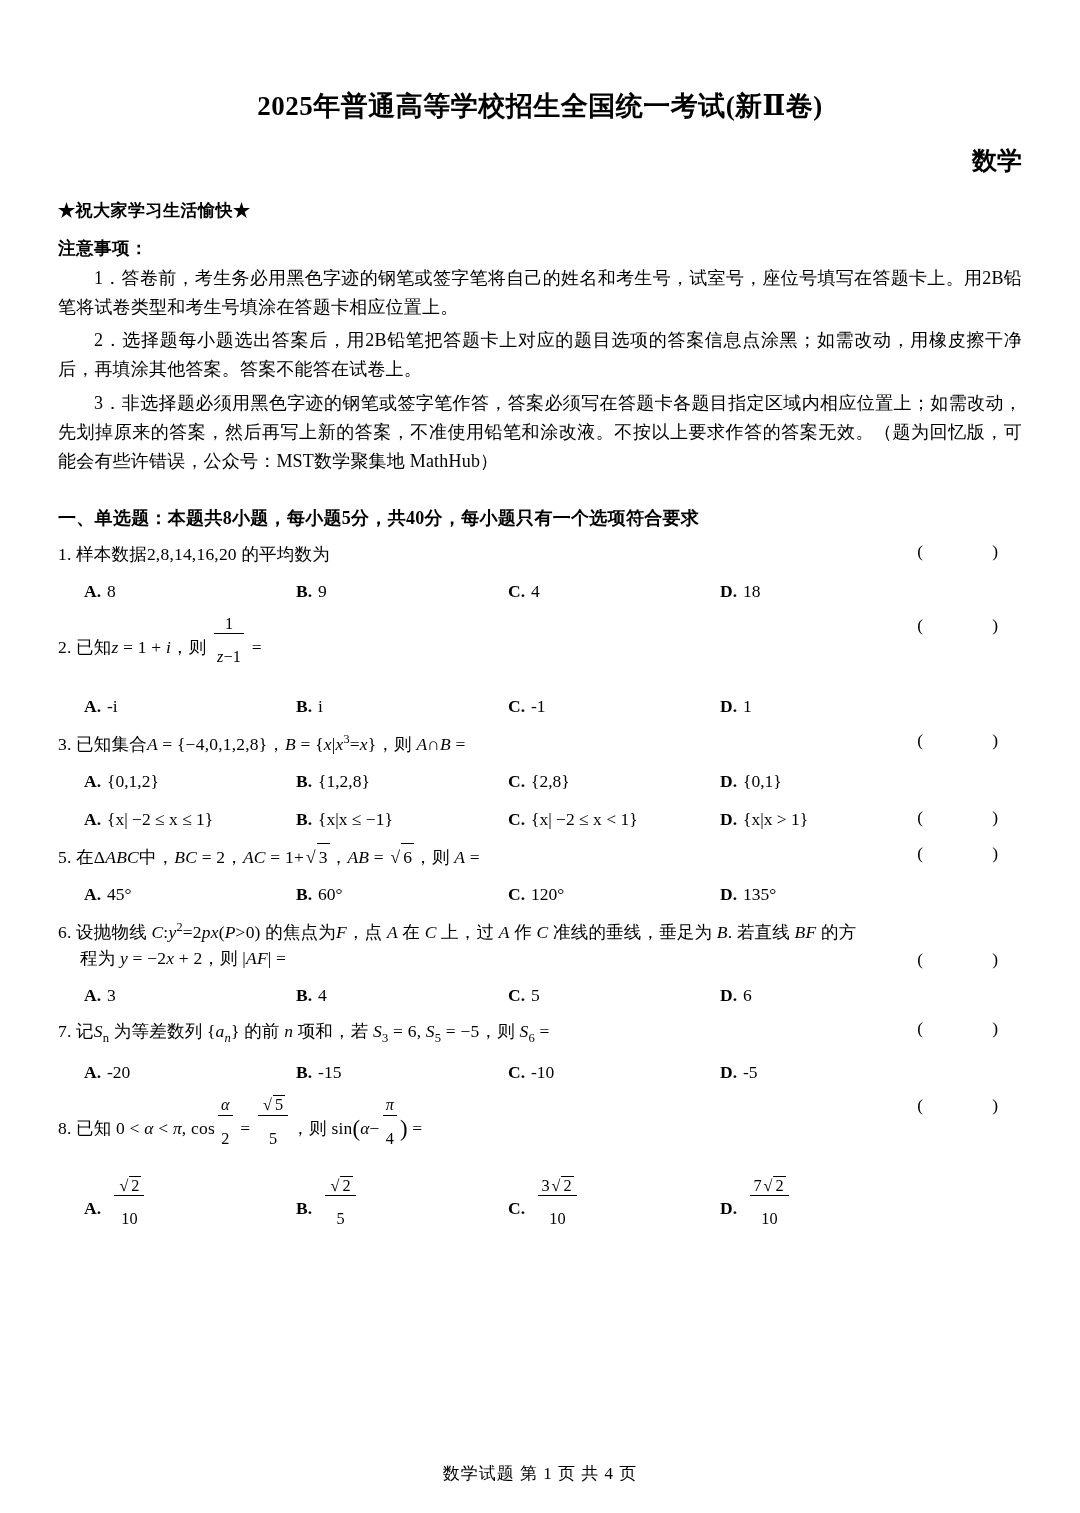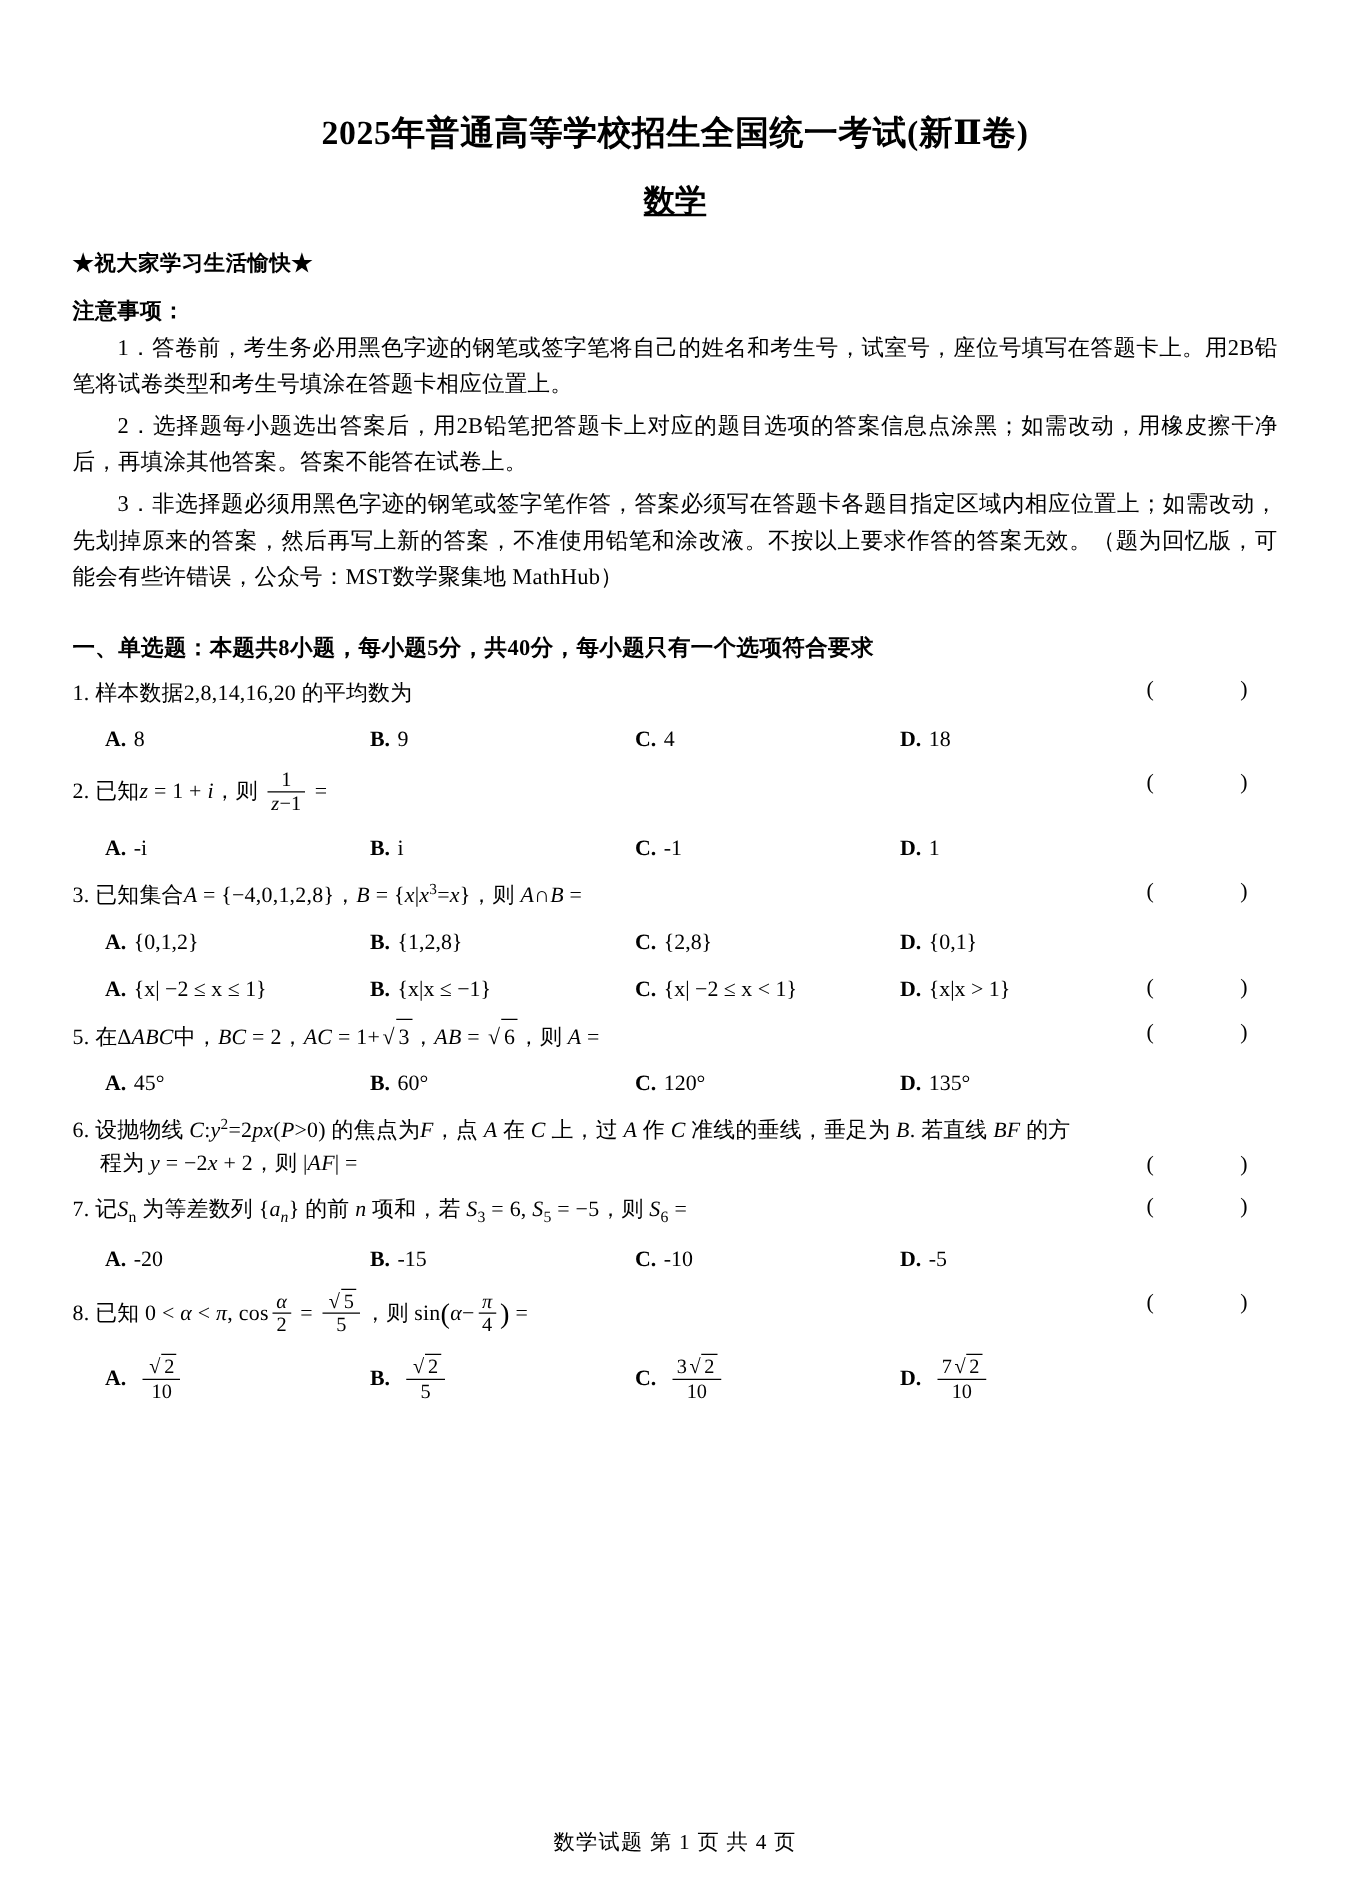--- a/index.html
+++ b/index.html
@@ -24,25 +24,24 @@
   }
   .doc-title {
     text-align: center;
     font-size: 27px;
     font-weight: bold;
     letter-spacing: 0.5px;
     margin-top: 28px;
     font-family: "Liberation Serif", "DejaVu Serif", serif;
   }
   .doc-subject {
-    text-align: center;
+    text-align: right;
     font-size: 25px;
     font-weight: bold;
     margin-top: 20px;
-    text-decoration: underline;
   }
   .doc-wish {
     text-align: left;
     font-size: 17px;
     font-weight: bold;
     margin-top: 22px;
     letter-spacing: 0.5px;
   }
   .notice-heading {
     font-size: 17.5px;
@@ -103,21 +102,21 @@
   .opt .lab { font-weight: bold; margin-right: 6px; }
   .mathit { font-style: italic; font-family: "Liberation Serif", serif; }
   .frac {
     display: inline-block;
     vertical-align: -0.55em;
     text-align: center;
     margin: 0 3px;
     line-height: 1.12;
   }
   .frac .num { display: block; padding: 0 3px; font-size: 0.93em; }
-  .frac .den { display: block; border-top: 1px solid #000; padding: 0 3px; font-size: 0.93em; }
+  .frac .den { display: block; border-top: 1px solid #000; padding: 14px 3px; font-size: 0.93em; }
   .sqrt {
     display: inline-block;
     position: relative;
     padding-left: 2px;
   }
   .sqrt > .radicand {
     border-top: 1px solid #000;
     padding: 0 2px 0 2px;
     margin-left: 1px;
     display: inline-block;
@@ -217,20 +216,26 @@
     </div>
   </div>
 
   <div class="question">
     <div class="q-stem">
       <span>6.</span>
       设抛物线 <span class="mathit">C</span>:<span class="mathit">y</span><span class="exp">2</span>=2<span class="mathit">px</span>(<span class="mathit">P</span>&gt;0) 的焦点为<span class="mathit">F</span>，点 <span class="mathit">A</span> 在 <span class="mathit">C</span> 上，过 <span class="mathit">A</span> 作 <span class="mathit">C</span> 准线的垂线，垂足为 <span class="mathit">B</span>. 若直线 <span class="mathit">BF</span> 的方
       <span class="second-line">程为 <span class="mathit">y</span> = −2<span class="mathit">x</span> + 2，则 |<span class="mathit">AF</span>| =</span>
     </div>
     <div class="q-paren low">(&nbsp;&nbsp;&nbsp;)</div>
+    <div class="options">
+      <div class="opt"><span class="lab">A.</span><span>3</span></div>
+      <div class="opt"><span class="lab">B.</span><span>4</span></div>
+      <div class="opt"><span class="lab">C.</span><span>5</span></div>
+      <div class="opt"><span class="lab">D.</span><span>6</span></div>
+    </div>
   </div>
 
   <div class="question">
     <div class="q-stem">
       <span>7.</span>
       记<span class="mathit">S</span><sub>n</sub> 为等差数列 {<span class="mathit">a<sub>n</sub></span>} 的前 <span class="mathit">n</span> 项和，若 <span class="mathit">S</span><sub>3</sub> = 6, <span class="mathit">S</span><sub>5</sub> = −5，则 <span class="mathit">S</span><sub>6</sub> =
     </div>
     <div class="q-paren">(&nbsp;&nbsp;&nbsp;)</div>
     <div class="options">
       <div class="opt"><span class="lab">A.</span><span>-20</span></div>

